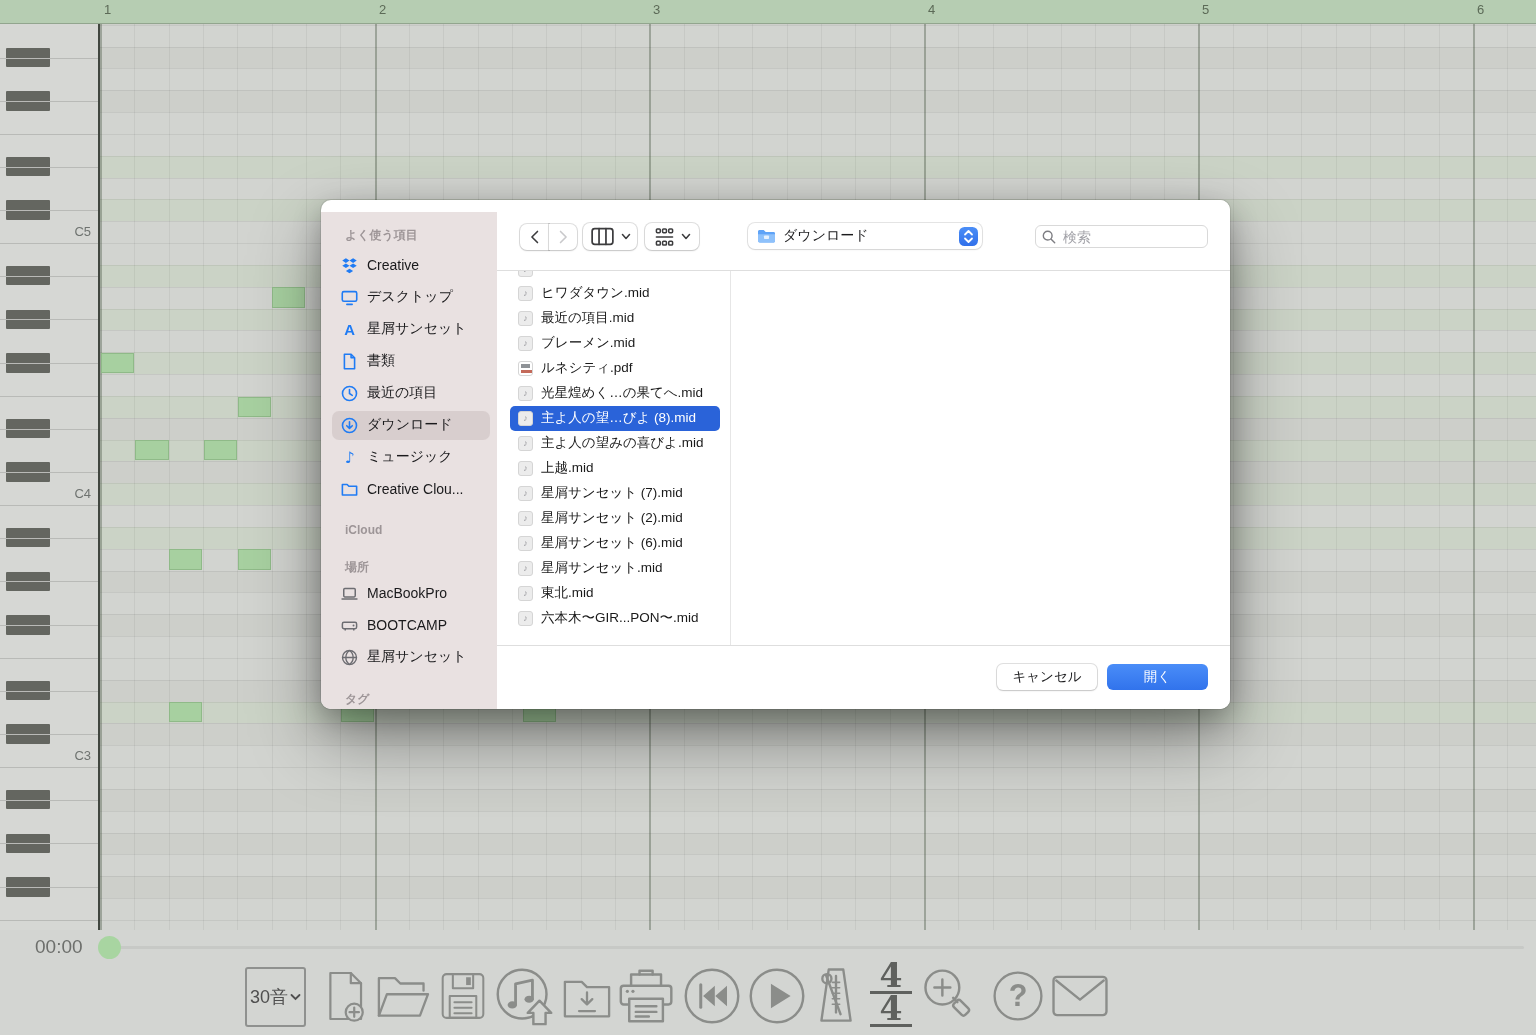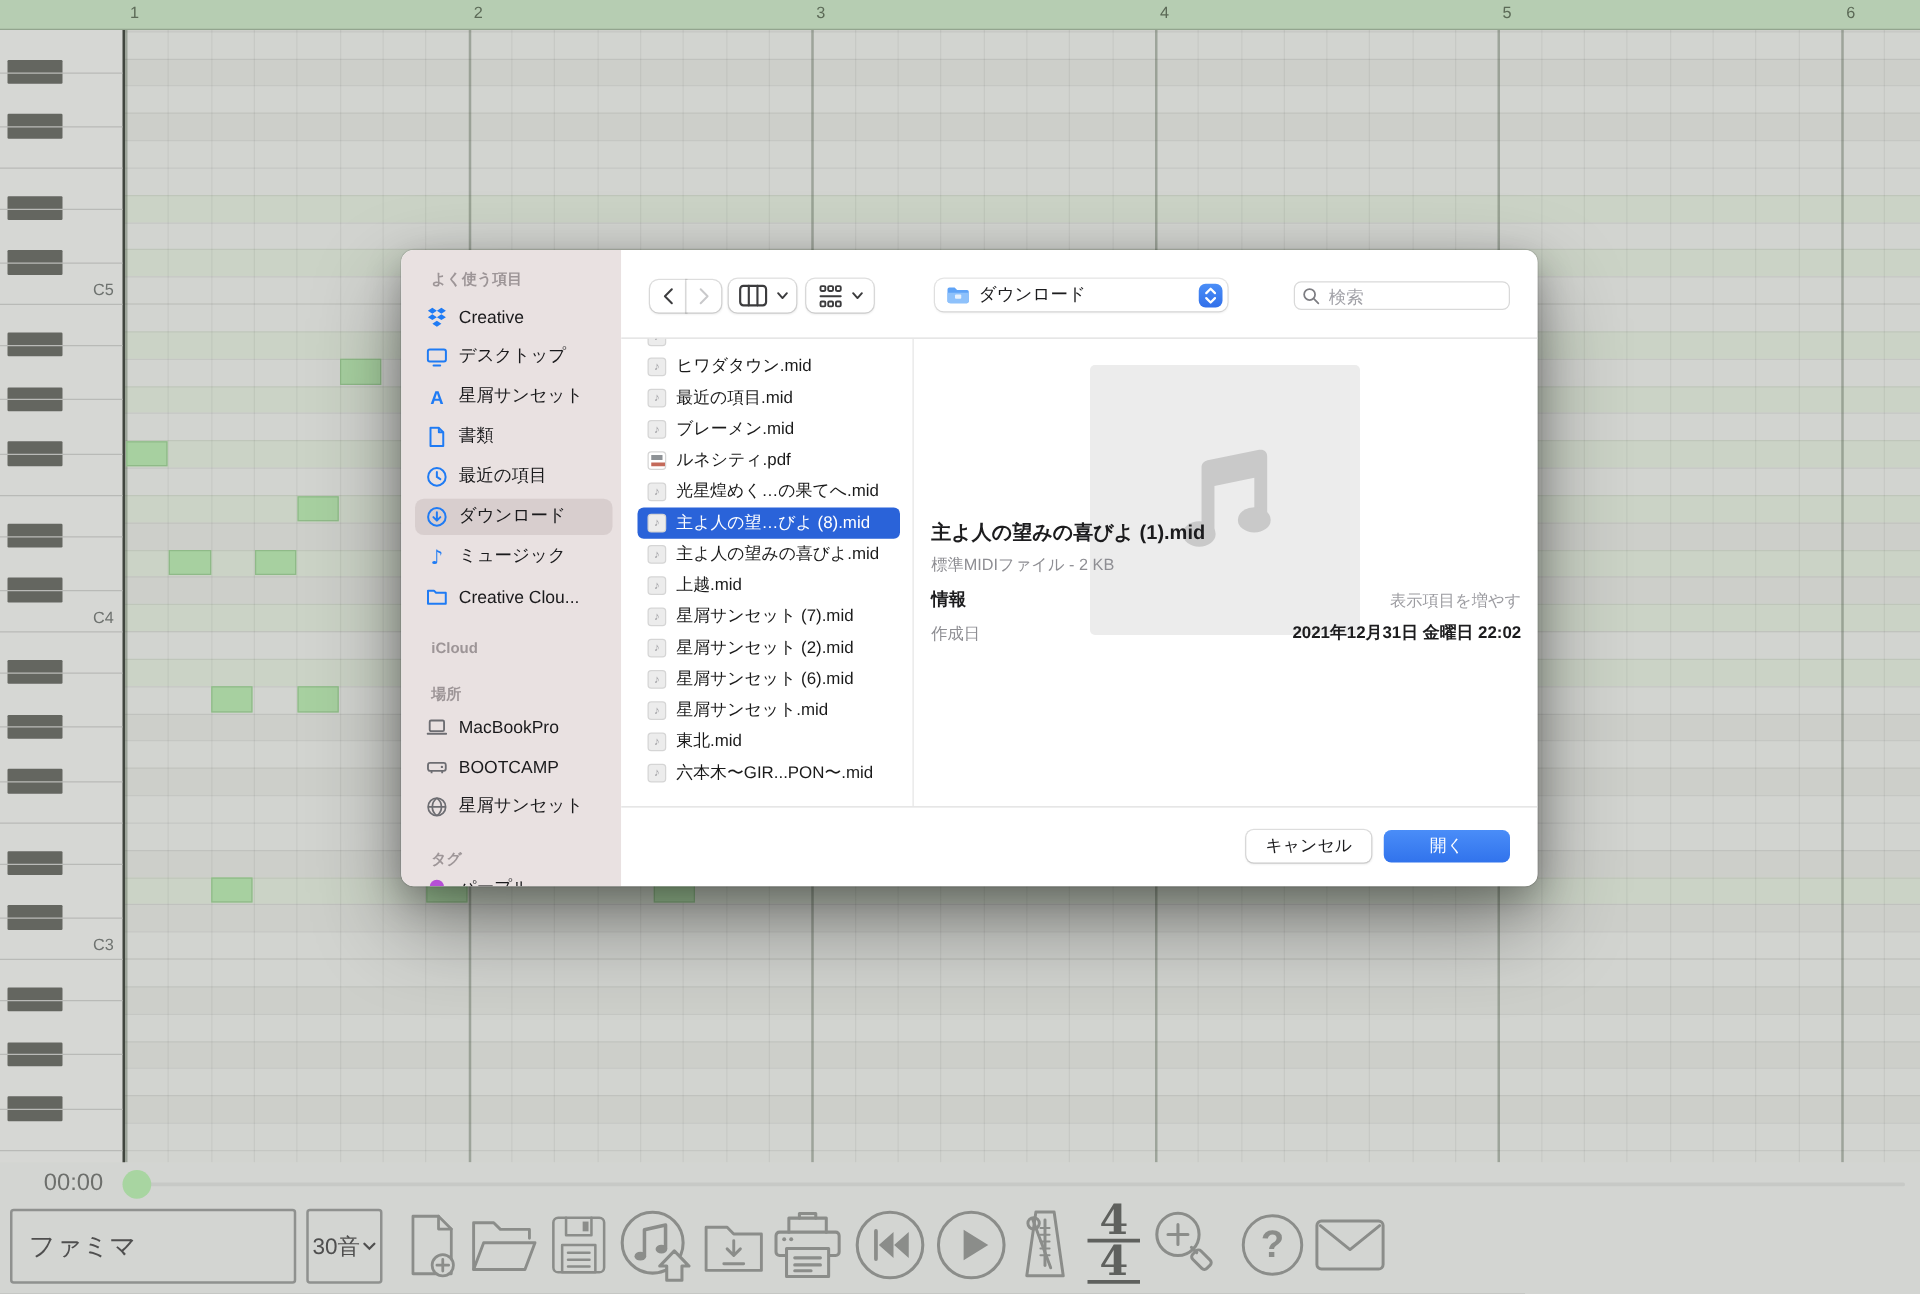--- a/index.html
+++ b/index.html
@@ -33,21 +33,21 @@
   .ticon svg{stroke:#8b8d8a;fill:none;stroke-width:2.6;stroke-linecap:round;stroke-linejoin:round;}
   .ticon .glyphfill{fill:#8b8d8a;stroke:none;}
   .ticon .bgfill{fill:#d3d5d2;}
   #timesig{position:absolute;top:31px;width:44px;text-align:center;font-family:"DejaVu Serif","Liberation Serif",serif;color:#5f615e;font-weight:bold;}
   #timesig .num{font-size:33px;line-height:30px;display:block;}
   #timesig .bar1,#timesig .bar2{display:block;height:3px;background:#5f615e;margin:0 1px;}
 
   
   #dialog{position:absolute;left:321px;top:200px;width:909px;height:509px;border-radius:10px;background:#ffffff;
     box-shadow:0 30px 70px rgba(0,0,0,.38),0 10px 28px rgba(0,0,0,.25),0 0 0 1px rgba(0,0,0,.08);overflow:hidden;}
-  #dlg-sidebar{position:absolute;left:0;top:0;width:176px;height:509px;background:#e9e1e1;overflow:hidden;}
+  #dlg-sidebar{position:absolute;left:0;top:12px;width:176px;height:509px;background:#e9e1e1;overflow:hidden;}
   .sb-title{position:absolute;left:24px;font-size:12px;font-weight:bold;color:#9d9597;}
   .sb-item{position:absolute;left:11px;width:158px;height:29px;border-radius:7px;display:flex;align-items:center;padding-left:9px;gap:9px;font-size:14px;color:#1a1a1c;}
   .sb-item.selected{background:rgba(110,85,85,0.13);}
   .sb-ic{width:17px;height:17px;display:flex;align-items:center;justify-content:center;flex:0 0 17px;}
   .sb-ic svg{width:17px;height:17px;}
   #dlg-main{position:absolute;left:176px;top:0;width:733px;height:509px;background:#fff;}
   .tb-btn{position:absolute;background:#fff;border-radius:7px;box-shadow:0 0 0 1px rgba(0,0,0,.12),0 1px 2px rgba(0,0,0,.12);display:flex;align-items:center;justify-content:center;}
   .tb-btn svg{stroke:#3c3c3e;fill:none;stroke-width:2;stroke-linecap:round;stroke-linejoin:round;}
   #nav-fwd svg{stroke:#c9c9cb;}
   #path-control{position:absolute;left:251px;top:23px;width:234px;height:26px;background:#fff;border-radius:7px;box-shadow:0 0 0 1px rgba(0,0,0,.1),0 1px 2px rgba(0,0,0,.08);display:flex;align-items:center;padding:0 4px 0 9px;gap:7px;font-size:14px;color:#1c1c1e;}
@@ -276,21 +276,20 @@
       <span class="measure-label" style="left:653px">3</span>
       <span class="measure-label" style="left:928px">4</span>
       <span class="measure-label" style="left:1202px">5</span>
       <span class="measure-label" style="left:1477px">6</span>
     </div>
 
   <div id="transport">
     <div id="time-display">00:00</div>
     <div id="seek-track"></div>
     <div id="seek-knob"></div>
-    <input id="song-title-input" readonly="" value="ファミマ" style="">
     <div id="voice-select">
       <span>30音</span>
       <svg width="11" height="8" viewBox="0 0 11 8">
           <path d="M1.5 2l4 4 4-4" stroke="#4f4f4f" stroke-width="1.8" fill="none" stroke-linecap="round"></path>
         </svg>
     </div>
     <div id="transport-icons">
         <div class="ticon" style="left: 318px; width: 52px; height: 66px;">
           <svg width="46" height="58" viewBox="0 0 54 64">
             <path d="M11 5h24l12 12v42H11z"></path>
@@ -615,33 +614,18 @@
           <div class="frow" style="top:309.5px">
             <span class="fic">♪</span>
             <span>東北.mid</span>
           </div>
           <div class="frow" style="top:334.5px">
             <span class="fic">♪</span>
             <span>六本木〜GIR...PON〜.mid</span>
           </div>
         </div>
       <div id="list-divider"></div>
-      <div id="preview">
-        <div id="thumb">
-          <svg width="120" height="120" viewBox="0 0 64 64">
-            <path d="M22 18c0-1.6 1-2.6 2.6-3l22-4.4c2-.3 3.4.8 3.4 2.8V40h-5.5V22.5L27.5 26V46H22z" fill="#c9c9c9"></path>
-            <ellipse cx="21" cy="46.5" rx="7" ry="5.4" fill="#c9c9c9"></ellipse>
-            <ellipse cx="44.5" cy="40.5" rx="7" ry="5.4" fill="#c9c9c9"></ellipse>
-          </svg>
-        </div>
-        <div id="pv-name">主よ人の望みの喜びよ (1).mid</div>
-        <div id="pv-type">標準MIDIファイル - 2 KB</div>
-        <div id="pv-info">情報</div>
-        <div id="pv-more">表示項目を増やす</div>
-        <div id="pv-created-l">作成日</div>
-        <div id="pv-created-v">2021年12月31日 金曜日 22:02</div>
-      </div>
       <div id="pane-bottom"></div>
       <button class="dlg-btn" id="btn-cancel" style="border:none;">キャンセル</button>
       <button class="dlg-btn" id="btn-open" style="border:none;">開く</button>
     </div>
   </div>
 </div>
 
 </body></html>

